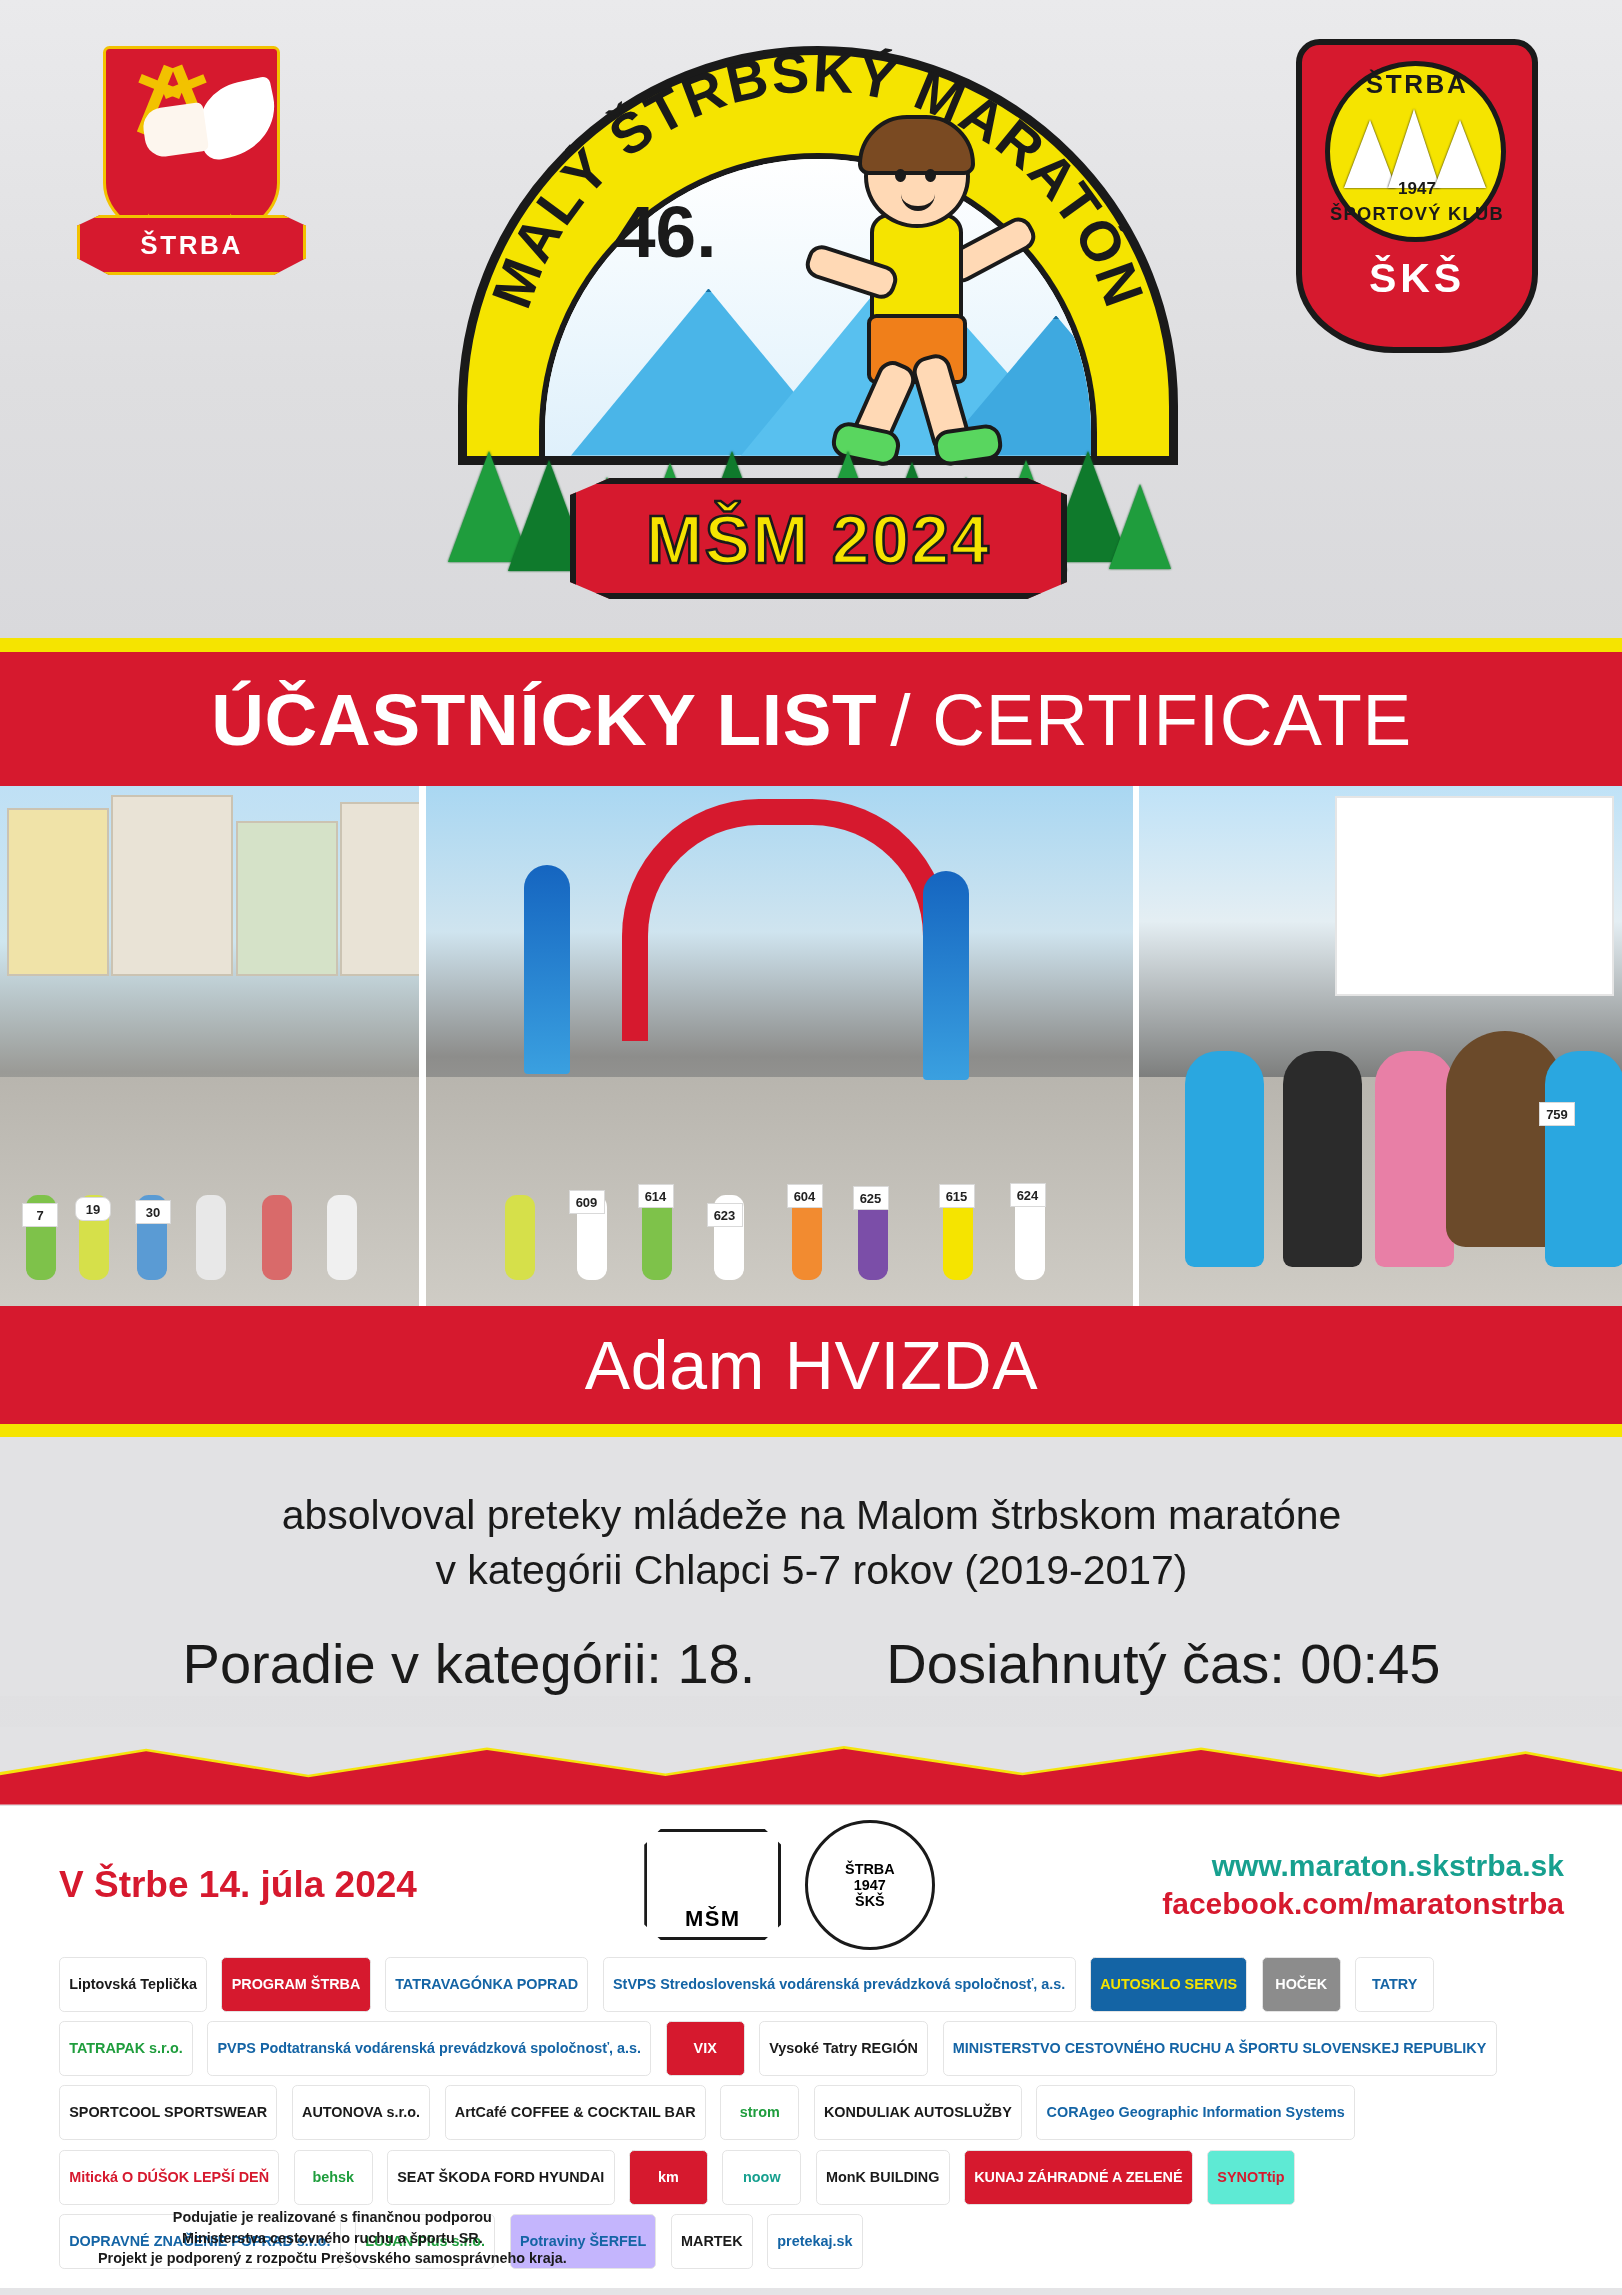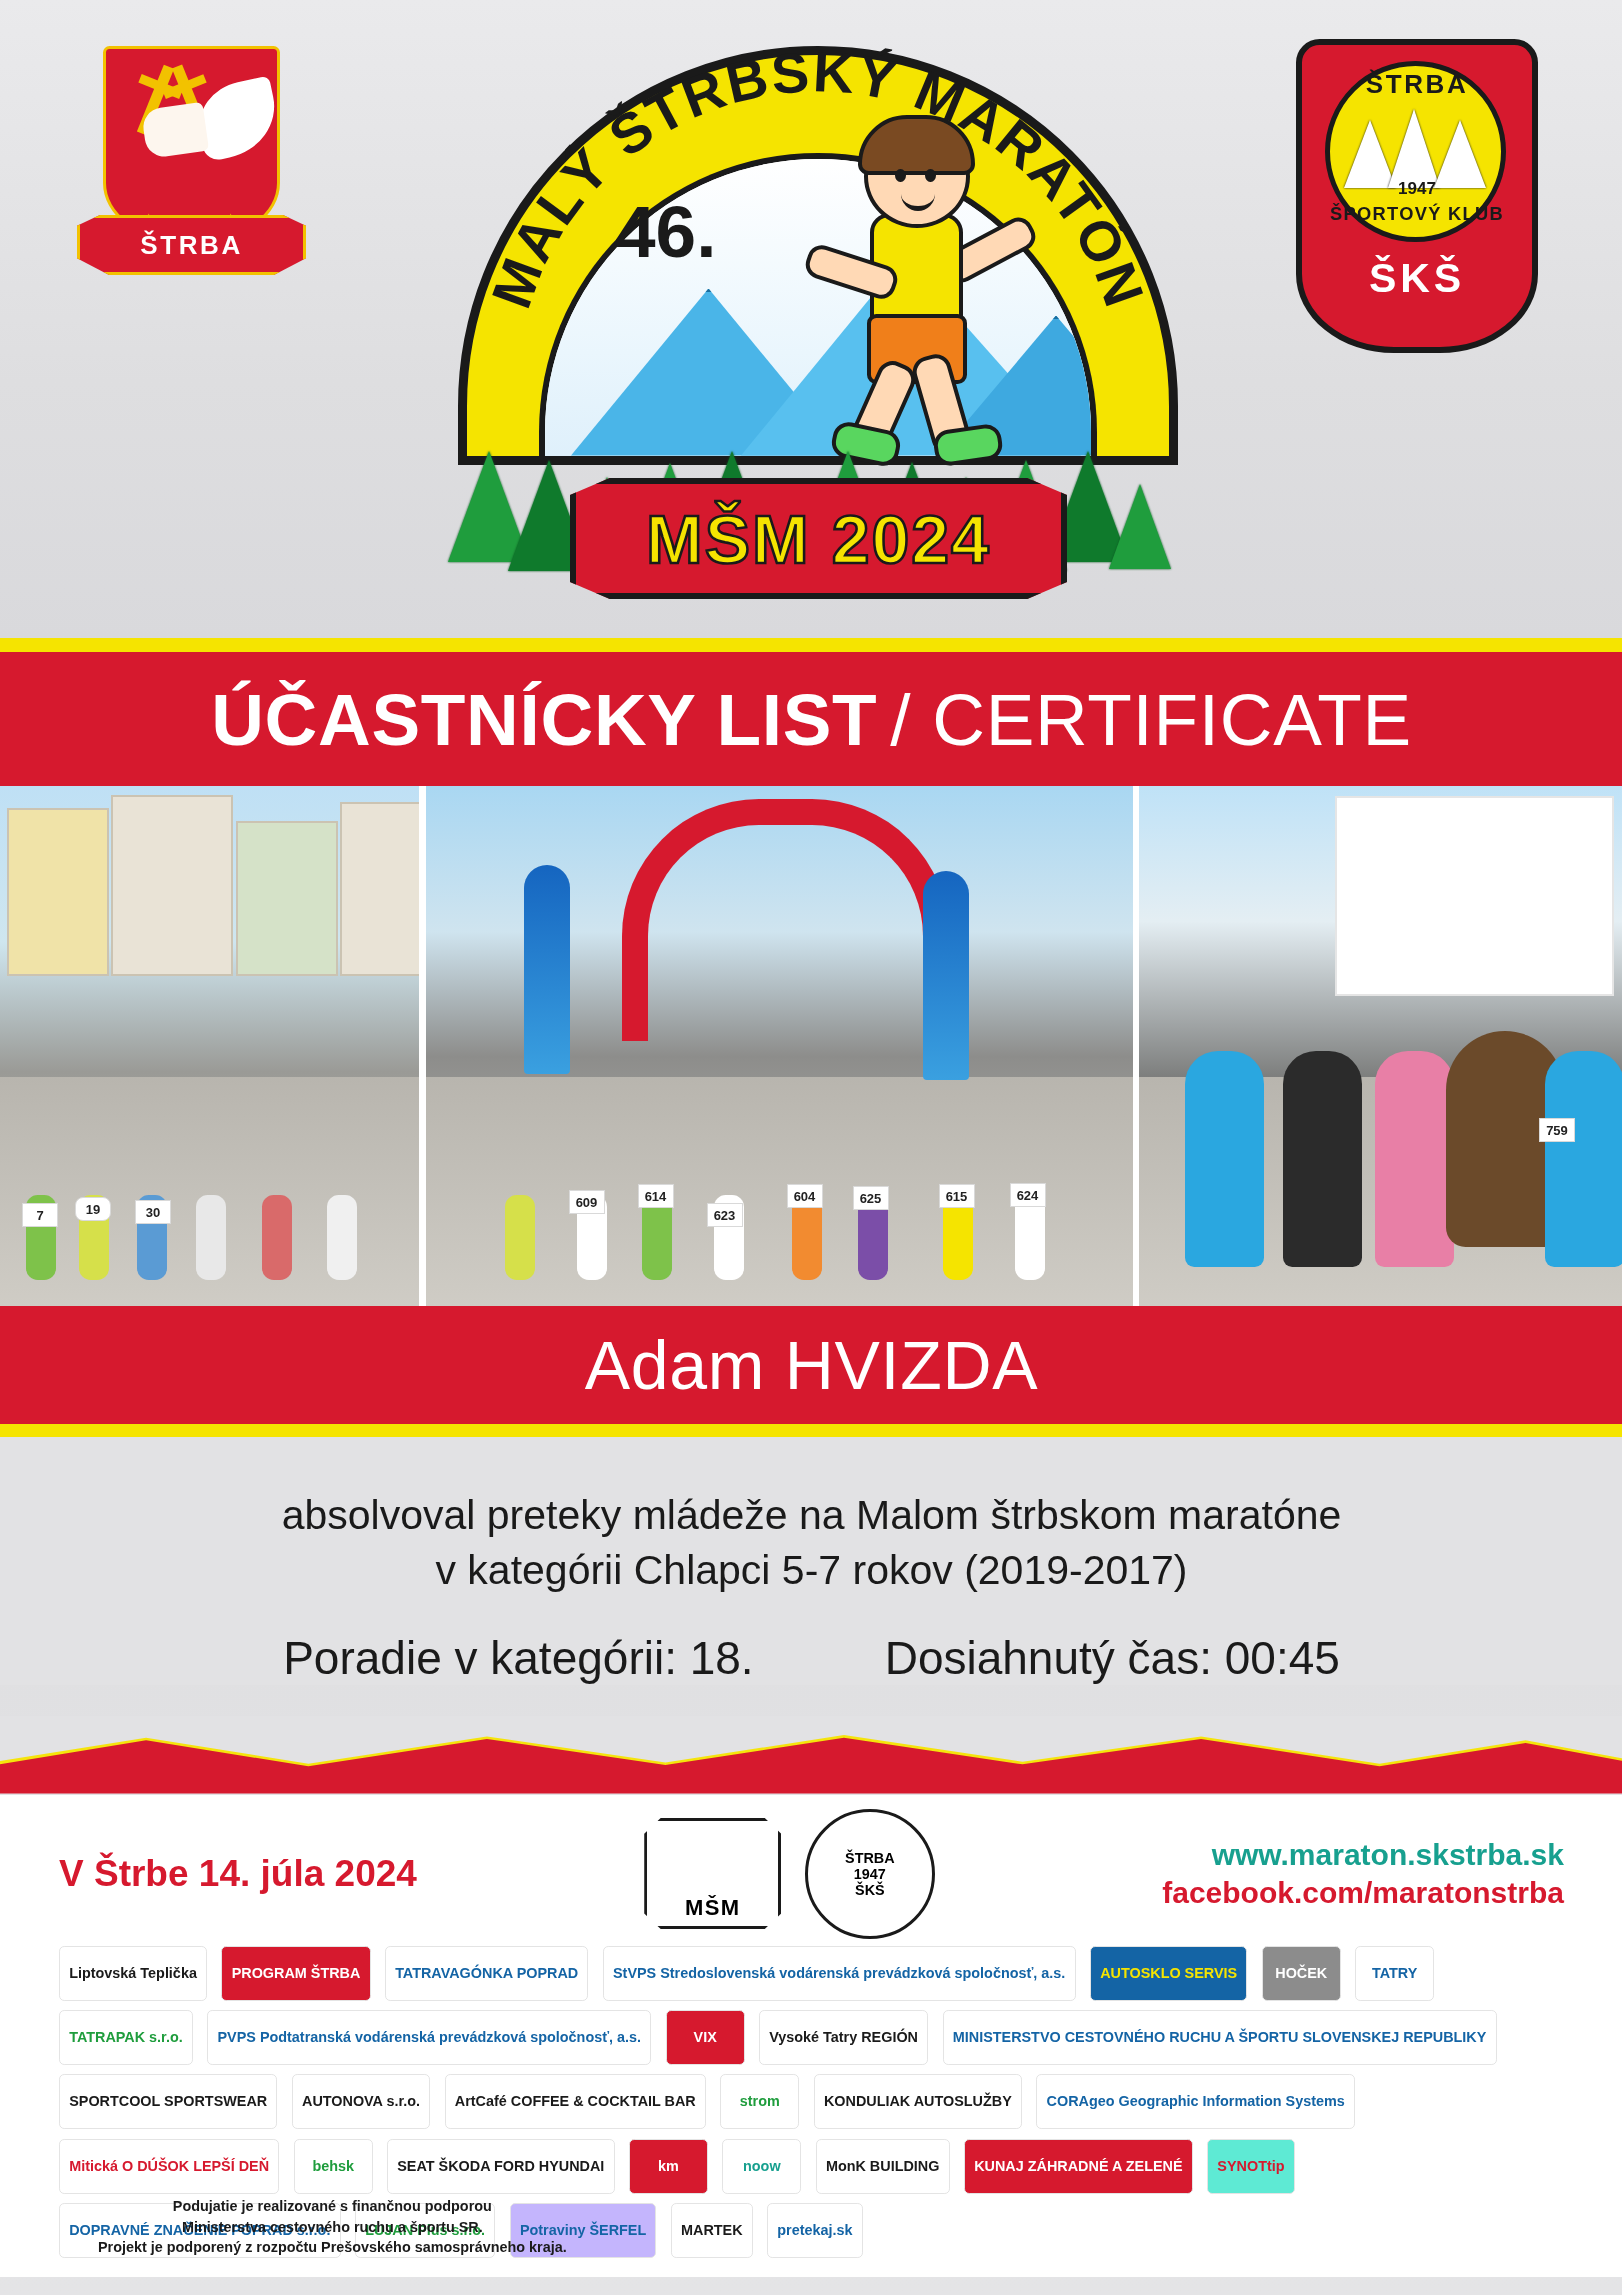--- a/index.html
+++ b/index.html
@@ -400,21 +400,21 @@
   }
   .body-text .line {
     font-size: 41px;
     line-height: 1.32;
   }
   .results {
     display: flex;
     justify-content: center;
     gap: 131px;
     margin-top: 34px;
-    font-size: 46px;
+    font-size: 56px;
   }
 
   
   .wave {
     position: relative;
     height: 79px;
     margin-top: 31px;
     background: #e2e2e4;
   }
   .wave .red {
@@ -652,21 +652,21 @@
     </div>
 
     <div class="photo c">
       <div class="ph-banner"></div>
       <div class="ph-road"></div>
       <div class="ph-person" style="left:46px;  background:#2aa7e0;"></div>
       <div class="ph-person" style="left:144px; background:#2b2b2b;"></div>
       <div class="ph-person" style="left:236px; background:#e87fa6;"></div>
       <div class="ph-mascot"></div>
       <div class="ph-person" style="left:406px; background:#2aa7e0;"></div>
-      <div class="ph-bib" style="left:400px; bottom:164px;">759</div>
+      <div class="ph-bib" style="left:400px; bottom:180px;">759</div>
     </div>
   </div>
 
   <div class="name-bar">
     <span>Adam HVIZDA</span>
   </div>
   <div class="yellow-strip2"></div>
 
   <div class="body-text">
     <div class="line">absolvoval preteky mládeže na Malom štrbskom maratóne</div>

